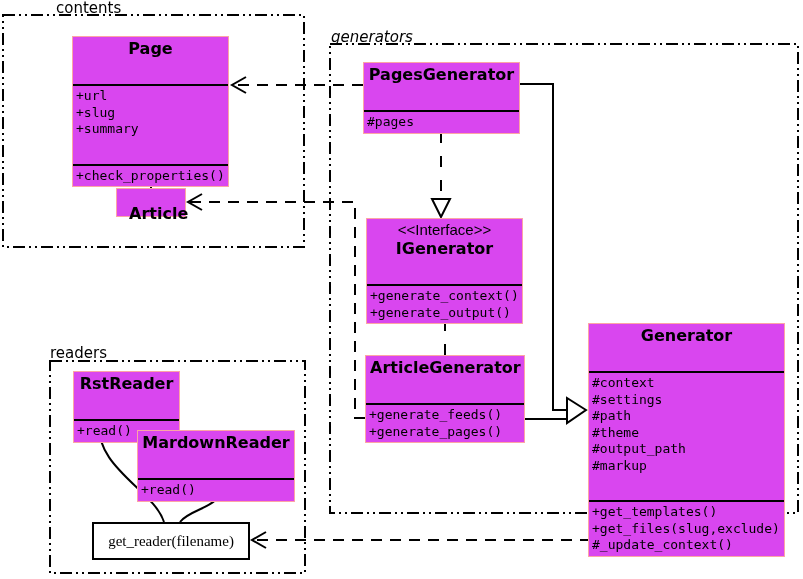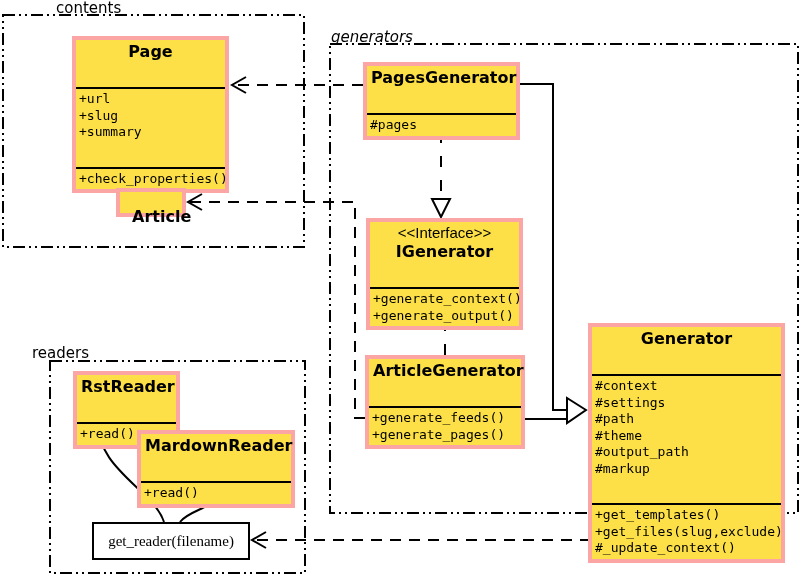--- a/index.html
+++ b/index.html
@@ -6,21 +6,21 @@
   #stage{
     position:relative;width:803px;height:579px;background:#fff;overflow:hidden;
     font-family:"DejaVu Sans",sans-serif;color:#000;
   }
   #wires{position:absolute;left:0;top:0;width:803px;height:579px;}
   .pkg-label{
     position:absolute;font-size:15px;line-height:17px;color:#000;
     font-family:"DejaVu Sans",sans-serif;white-space:nowrap;
   }
   .uml-class{
-    position:absolute;box-sizing:border-box;border:4px solid #fca5a5;background:#fde047;
+    position:absolute;box-sizing:border-box;border:1px solid #fca5a5;background:#d946ef;
   }
   .uml-title{
     font-weight:bold;font-size:16px;line-height:21px;text-align:center;
     padding:1px 4px;white-space:nowrap;
   }
   .uml-stereotype{
     font-family:Liberation Sans, sans-serif;
     font-size:15px;line-height:15px;text-align:center;padding-top:3px;white-space:nowrap;
   }
   .uml-compartment{
@@ -39,21 +39,21 @@
   #cls-article .uml-title{line-height:25px;padding:12px;}
   #cls-pages-generator{left:363px;top:62px;width:157px;}
   #cls-igenerator{left:366px;top:218px;width:157px;}
   #cls-article-generator{left:365px;top:355px;width:160px;}
   #cls-generator{left:588px;top:323px;width:197px;}
   #cls-rst-reader{left:73px;top:371px;width:107px;}
   #cls-mardown-reader{left:137px;top:430px;width:158px;}
   #node-get-reader{left:92px;top:522px;width:158px;height:38px;}
   #lbl-contents{left:8px;top:0px;margin-left:48px;}
   #lbl-generators{left:331px;top:29px;font-style:italic;}
-  #lbl-readers{left:32px;top:345px;}
+  #lbl-readers{left:50px;top:345px;}
 </style>
 </head>
 <body>
 
 <div id="stage">
 
   <svg id="wires" viewBox="0 0 803 579" xmlns="http://www.w3.org/2000/svg">
     <g stroke="#000" stroke-width="2" fill="none">
 
       <rect x="3" y="15" width="301" height="232" stroke-dasharray="12 4 2 4 2 4"></rect>

